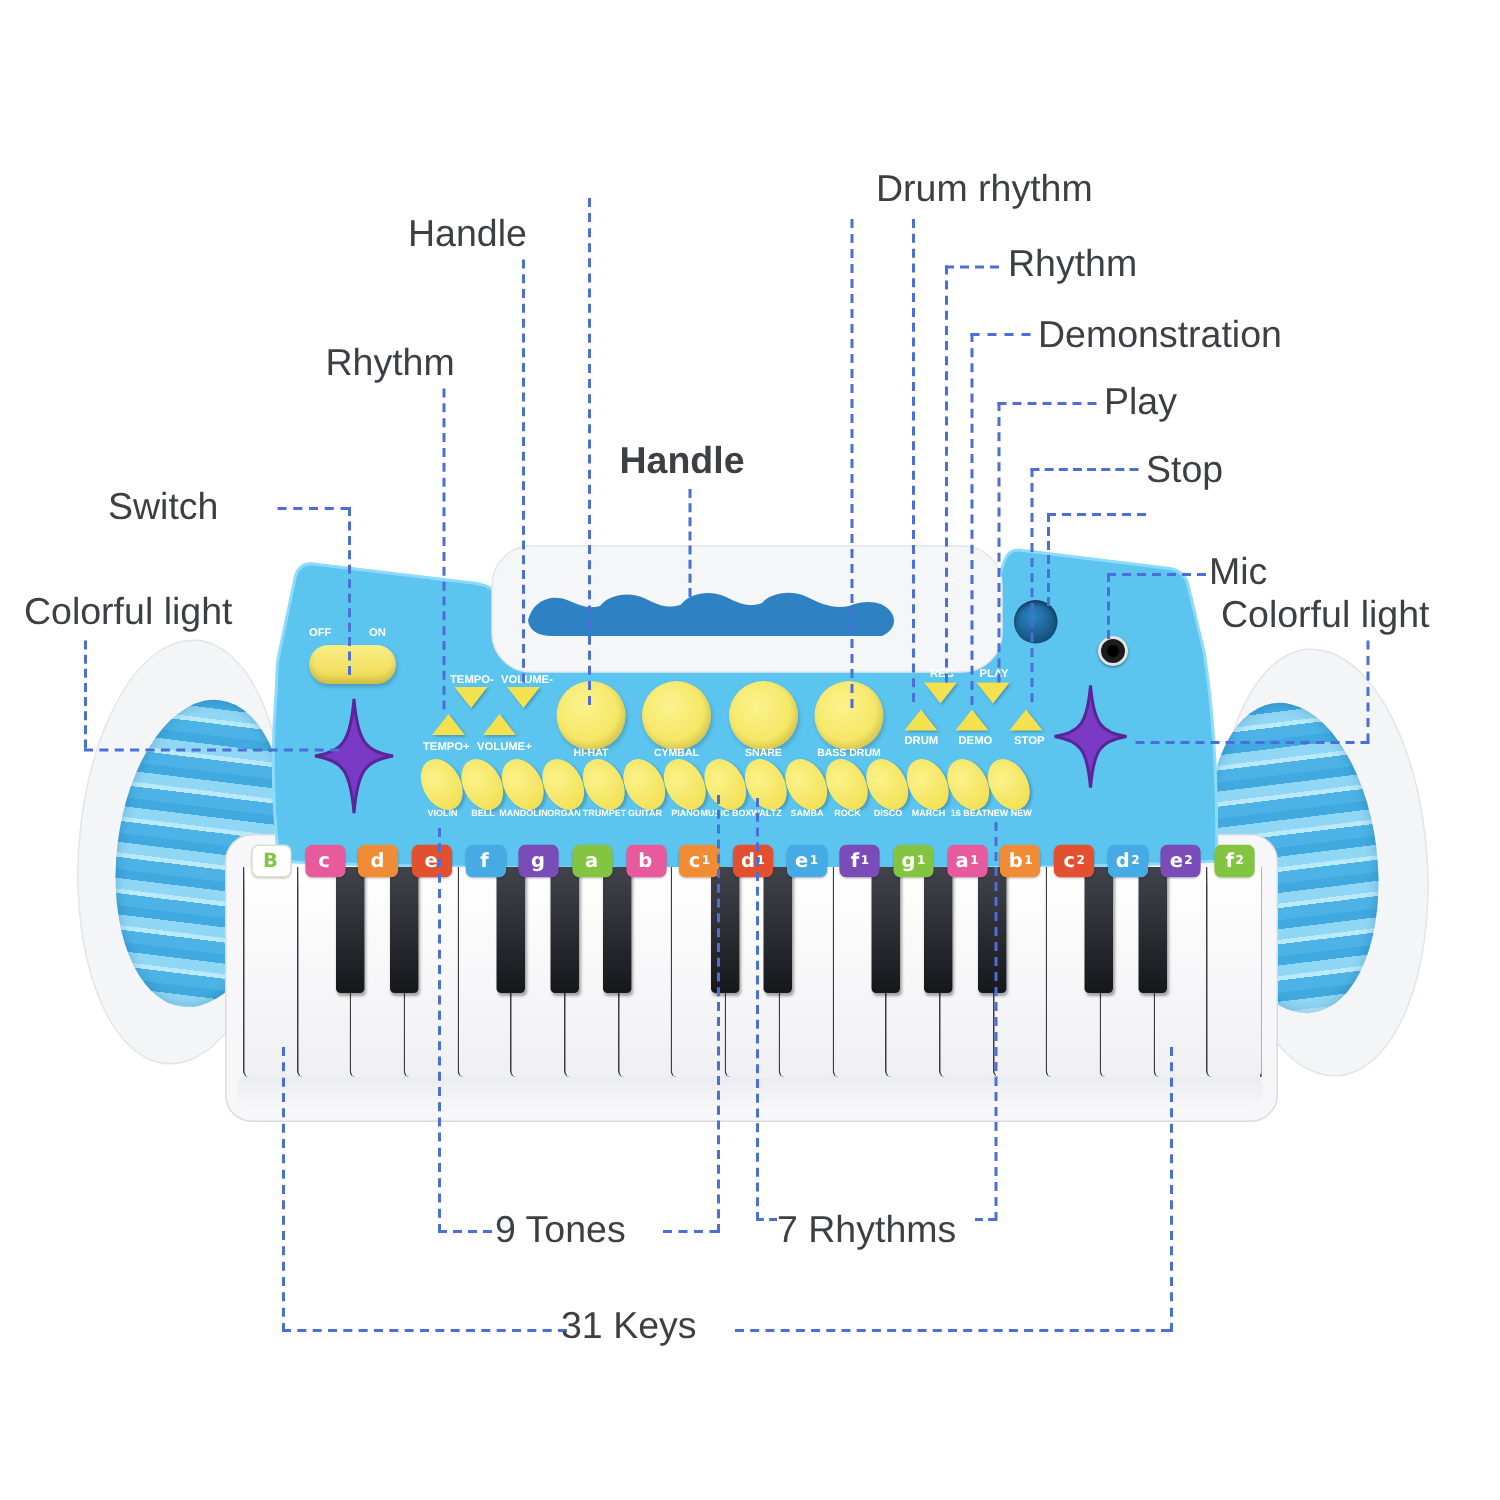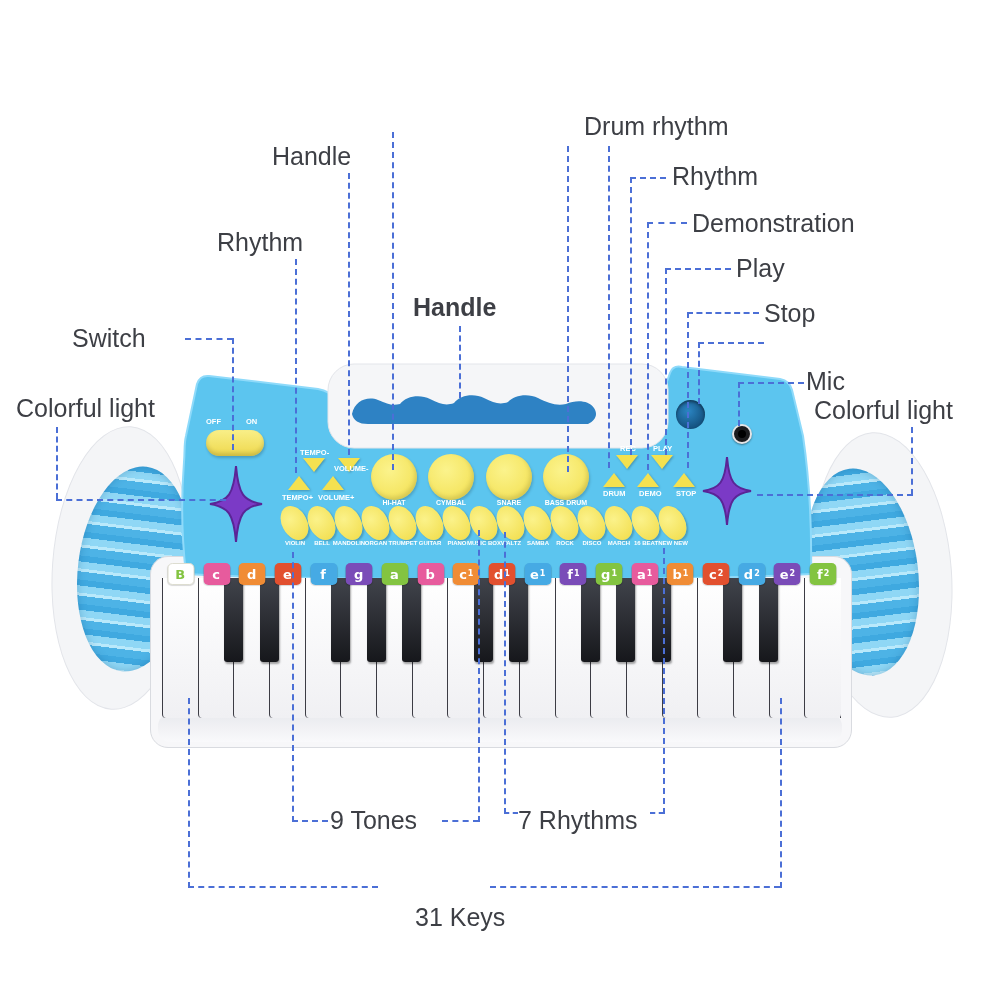--- a/index.html
+++ b/index.html
@@ -88,21 +88,21 @@
     <g transform="translate(727,491)">
       <path d="M0,-34 C2.2,-8.5 7,-2.8 24,0 C7,2.8 2.2,8.5 0,34 C-2.2,8.5 -7,2.8 -24,0 C-7,-2.8 -2.2,-8.5 0,-34 Z" fill="#7b3ac6" stroke="#5a2596" stroke-width="2"></path>
     </g>
   </svg>
 
   <div class="ptxt" style="left:206px;top:417px;">OFF</div>
   <div class="ptxt" style="left:246px;top:417px;">ON</div>
   <div class="pill"></div>
 
   <div class="ptxt" style="left:300px;top:448px;">TEMPO-</div>
-  <div class="ptxt" style="left:334px;top:464px;">VOLUME-</div>
+  <div class="ptxt" style="left:334px;top:448px;">VOLUME-</div>
   <div class="tri-d" style="left:303px;top:458px;"></div>
   <div class="tri-d" style="left:338px;top:458px;"></div>
   <div class="tri-u" style="left:288px;top:476px;"></div>
   <div class="tri-u" style="left:322px;top:476px;"></div>
   <div class="ptxt" style="left:282px;top:493px;">TEMPO+</div>
   <div class="ptxt" style="left:318px;top:493px;">VOLUME+</div>
 
   <div class="ptxt" style="left:620px;top:444px;">REC</div>
   <div class="ptxt" style="left:653px;top:444px;">PLAY</div>
   <div class="tri-d" style="left:616px;top:455px;"></div>
@@ -296,21 +296,21 @@
   <div class="co" style="left:16px;top:394px;">Colorful light</div>
   <div class="co" style="left:584px;top:112px;">Drum rhythm</div>
   <div class="co" style="left:672px;top:162px;">Rhythm</div>
   <div class="co" style="left:692px;top:209px;">Demonstration</div>
   <div class="co" style="left:736px;top:254px;">Play</div>
   <div class="co" style="left:764px;top:299px;">Stop</div>
   <div class="co" style="left:806px;top:367px;">Mic</div>
   <div class="co" style="left:814px;top:396px;">Colorful light</div>
   <div class="co" style="left:330px;top:806px;">9 Tones</div>
   <div class="co" style="left:518px;top:806px;">7 Rhythms</div>
-  <div class="co" style="left:415px;top:870px;margin-top:33px;">31 Keys</div>
+  <div class="co" style="left:374px;top:870px;">31 Keys</div>
 
   <div class="vl" style="left:392px;top:132px;height:338px;"></div>
   <div class="vl" style="left:567px;top:146px;height:326px;"></div>
   <div class="vl" style="left:608px;top:146px;height:322px;"></div>
   <div class="vl" style="left:348px;top:173px;height:282px;"></div>
   <div class="vl" style="left:295px;top:259px;height:214px;"></div>
   <div class="vl" style="left:459px;top:326px;height:72px;"></div>
   <div class="hl" style="left:185px;top:338px;width:48px;"></div>
   <div class="vl" style="left:232px;top:338px;height:112px;"></div>
   <div class="vl" style="left:56px;top:427px;height:72px;"></div>

